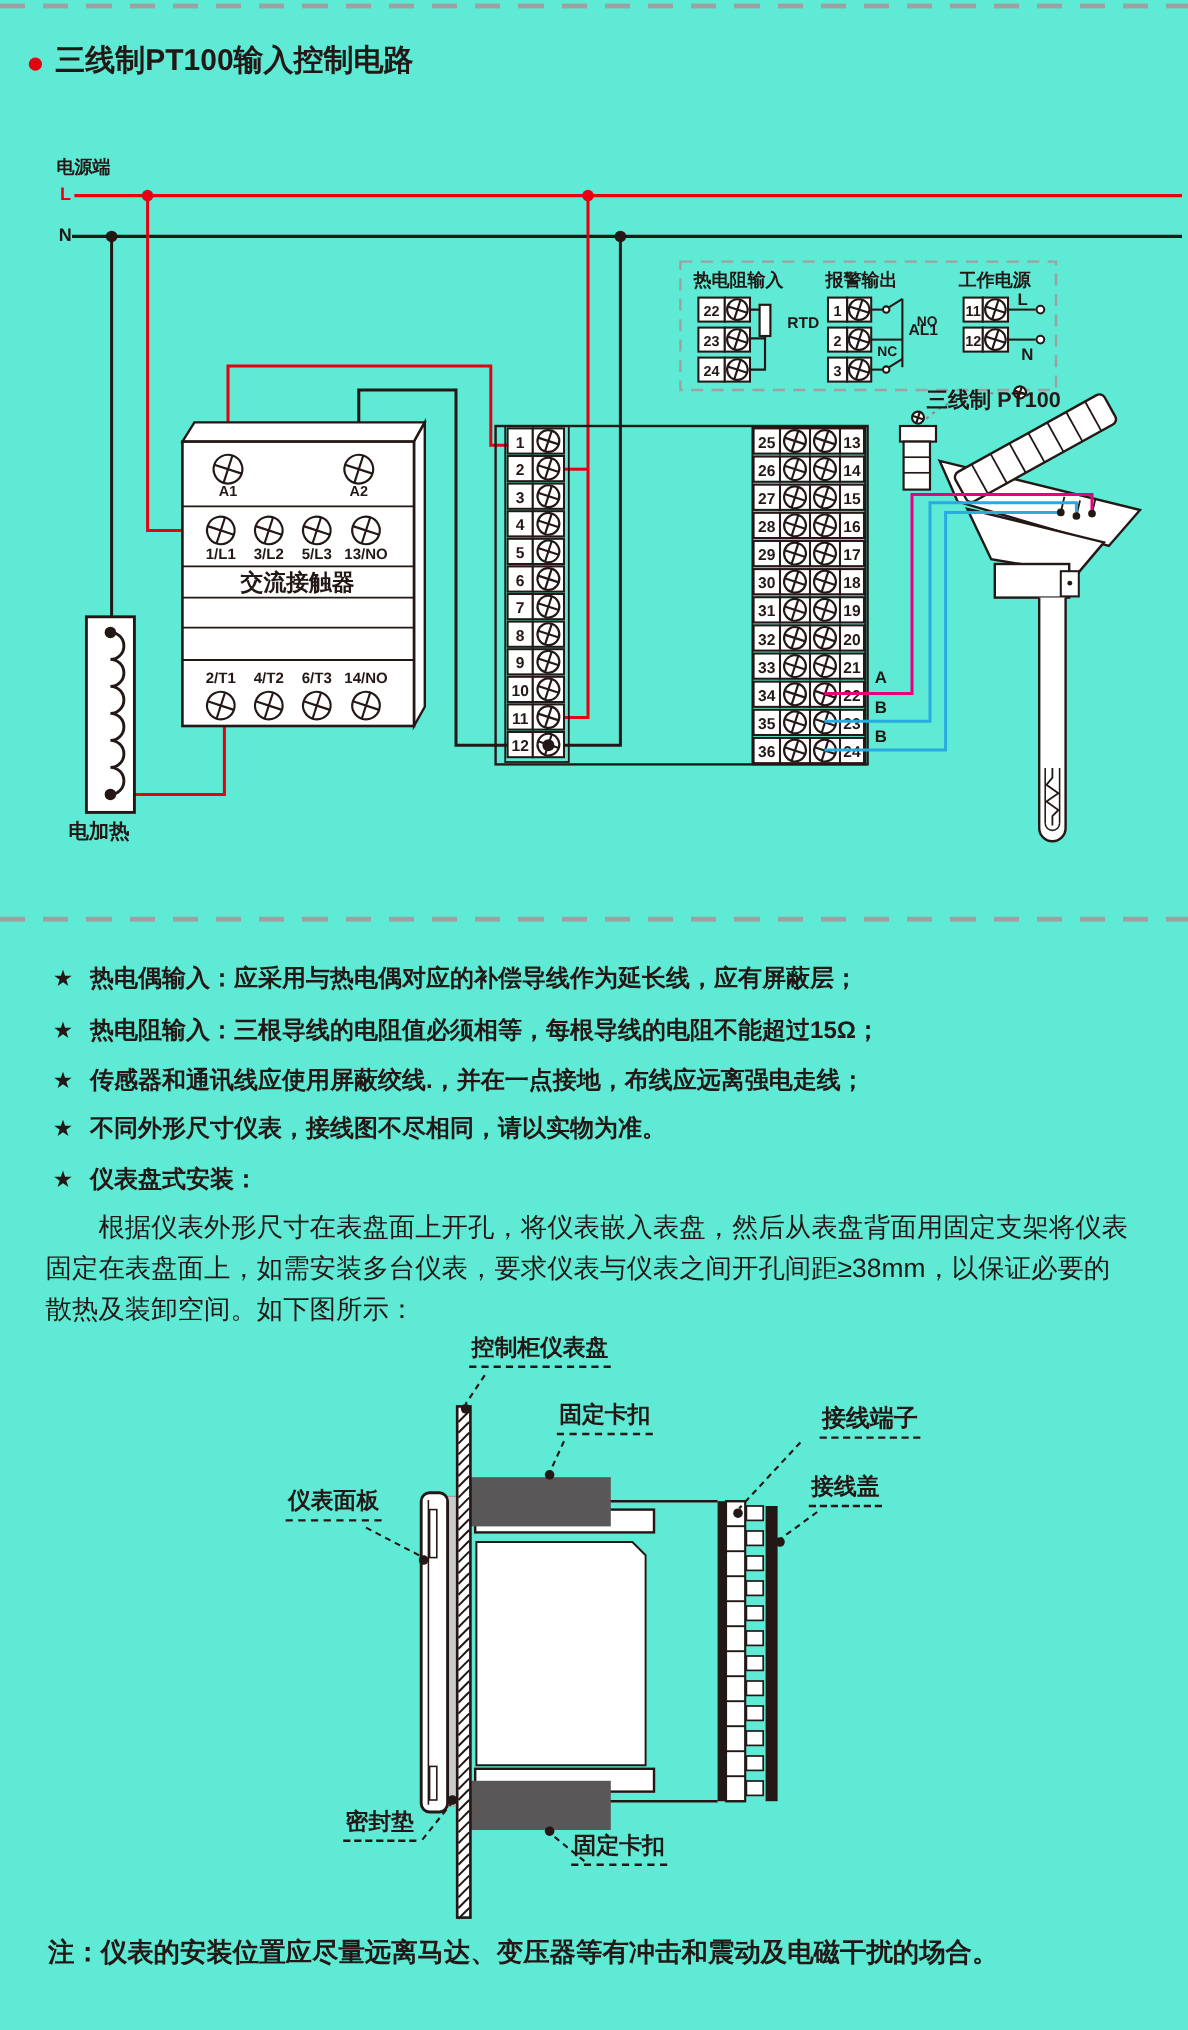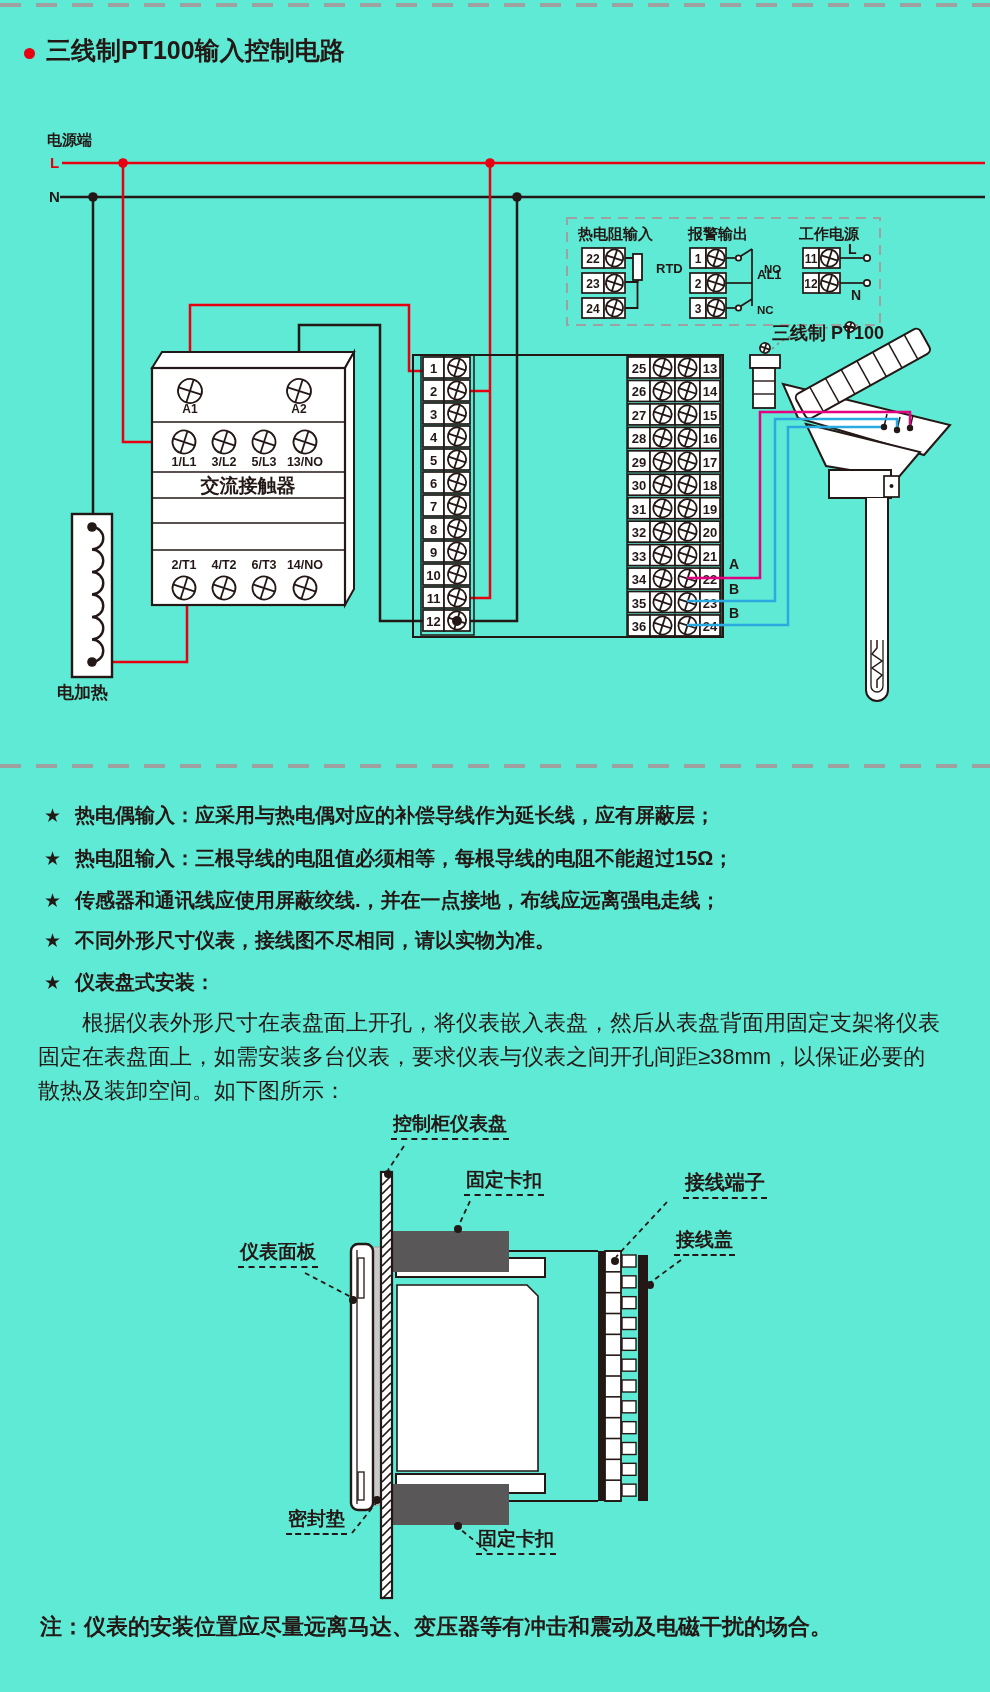--- a/index.html
+++ b/index.html
@@ -711,21 +711,21 @@
 
   <div class="lbl" style="left:47px;top:132px;font-size:15px;font-family:Liberation Serif, serif;">电源端</div>
   <div class="lbl red" style="left:50px;top:154px;font-size:15px;">L</div>
   <div class="lbl" style="left:49px;top:188px;font-size:15px;">N</div>
 
   <div class="lbl" style="left:578px;top:225px;font-size:15px;">热电阻输入</div>
   <div class="lbl" style="left:688px;top:225px;font-size:15px;">报警输出</div>
   <div class="lbl" style="left:799px;top:225px;font-size:15px;">工作电源</div>
   <div class="lbl" style="left:646px;top:262px;font-size:13px;margin-left:10px;">RTD</div>
   <div class="lbl" style="left:731px;top:263px;font-size:11.5px;padding-left:33px;">NO</div>
-  <div class="lbl" style="left:757px;top:288px;font-size:11.5px;margin-top:16px;">NC</div>
+  <div class="lbl" style="left:731px;top:288px;font-size:11.5px;">NC</div>
   <div class="lbl" style="left:757px;top:268px;font-size:13px;">AL1</div>
   <div class="lbl" style="left:848px;top:241px;font-size:14px;">L</div>
   <div class="lbl" style="left:851px;top:287px;font-size:14px;">N</div>
 
   <div class="lbl" style="left:57px;top:683px;font-size:17px;">电加热</div>
   <div class="lbl" style="left:772px;top:323px;font-size:18px;">三线制  PT100</div>
   <div class="lbl" style="left:729px;top:556px;font-size:14px;">A</div>
   <div class="lbl" style="left:729px;top:581px;font-size:14px;">B</div>
   <div class="lbl" style="left:729px;top:605px;font-size:14px;">B</div>
 

